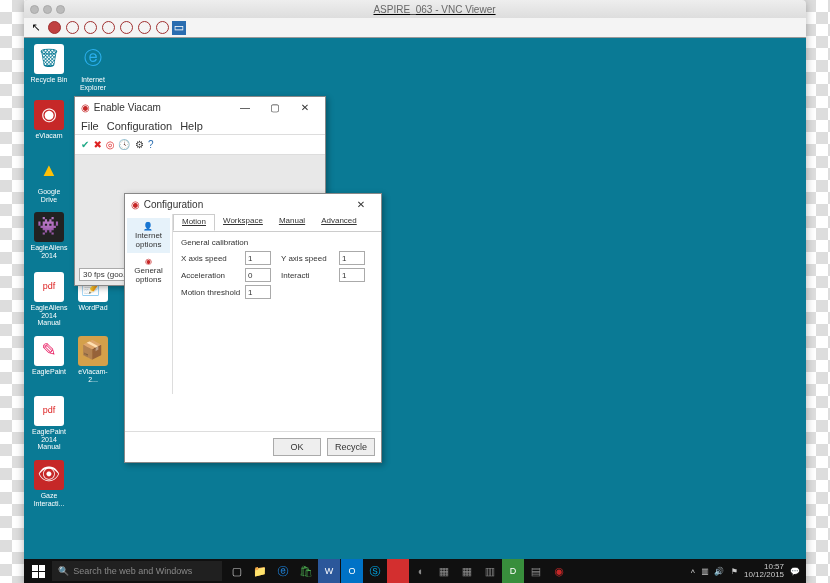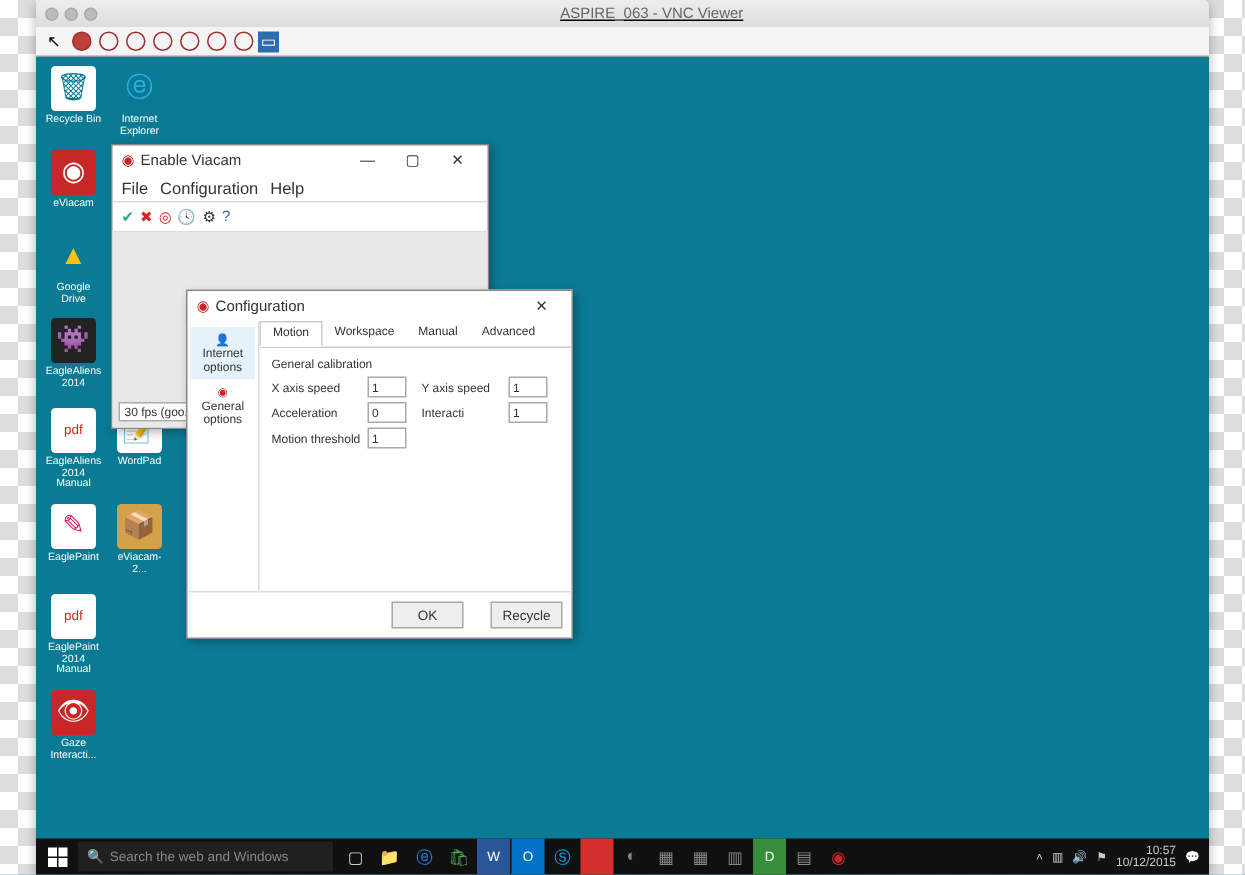--- a/index.html
+++ b/index.html
@@ -22,28 +22,28 @@
 .ev-menu { height: 18px; display: flex; gap: 8px; padding: 0 6px; font-size: 11px; align-items: center; border-bottom: 1px solid #ddd; }
 .ev-tools { height: 20px; display: flex; gap: 4px; padding: 0 6px; align-items: center; border-bottom: 1px solid #ddd; }
 .ev-body { background: #e8e8e8; height: 130px; position: relative; }
 .fps-badge { position: absolute; left: 4px; bottom: 4px; background: #fff; border: 1px solid #aaa; font-size: 8px; padding: 1px 3px; }
 .cfg-dialog { left: 100px; top: 155px; width: 258px; }
 .cfg-body { display: flex; height: 180px; }
 .cfg-side { width: 48px; border-right: 1px solid #ddd; padding: 4px 2px; text-align: center; font-size: 8px; }
 .cfg-side-item { padding: 4px 0; cursor: pointer; }
 .cfg-side-item.active { background: #e6f2fa; }
 .cfg-main { flex: 1; padding: 0; }
-.cfg-tabs { display: flex; height: 18px; font-size: 8px; border-bottom: 1px solid #ccc; }
+.cfg-tabs { display: flex; height: 18px; font-size: 8px; border-bottom: 1px solid #ccc; text-decoration: underline; }
 .cfg-tab { padding: 2px 8px; cursor: pointer; }
 .cfg-tab.active { border: 1px solid #ccc; border-bottom: 1px solid #fff; background: #fff; }
 .cfg-content { padding: 6px 8px; font-size: 8px; }
 .cfg-row { display: flex; align-items: center; margin: 3px 0; gap: 4px; }
 .cfg-row label { width: 60px; }
 .spin { width: 26px; height: 14px; border: 1px solid #aaa; display: inline-flex; align-items: center; font-size: 8px; padding: 0 2px; background: #fff; }
-.cfg-btns { display: flex; justify-content: flex-end; gap: 18px; padding: 6px; border-top: 1px solid #ddd; }
+.cfg-btns { display: flex; justify-content: flex-end; gap: 6px; padding: 6px; border-top: 1px solid #ddd; margin-top: 37px; }
 .btn { min-width: 48px; height: 18px; border: 1px solid #aaa; background: #eee; font-size: 9px; display: flex; align-items: center; justify-content: center; cursor: pointer; }
 .taskbar { position: absolute; bottom: 0; left: 0; right: 0; height: 24px; background: #101010; display: flex; align-items: center; color: #ccc; font-size: 8px; }
 .start-btn { width: 28px; height: 24px; display: flex; align-items: center; justify-content: center; cursor: pointer; }
 .win-logo { width: 13px; height: 13px; display: grid; grid-template: 1fr 1fr/1fr 1fr; gap: 1px; }
 .win-logo span { background: #fff; }
 .search-box { height: 20px; width: 170px; background: #202020; display: flex; align-items: center; padding: 0 6px; gap: 4px; color: #888; font-size: 9px; }
 .tb-apps { display: flex; margin-left: 4px; gap: 1px; }
 .tb-app { width: 22px; height: 24px; display: flex; align-items: center; justify-content: center; cursor: pointer; font-size: 11px; }
 .tray { margin-left: auto; display: flex; align-items: center; gap: 6px; padding: 0 6px; font-size: 8px; }
 .clock { text-align: right; line-height: 1; }

